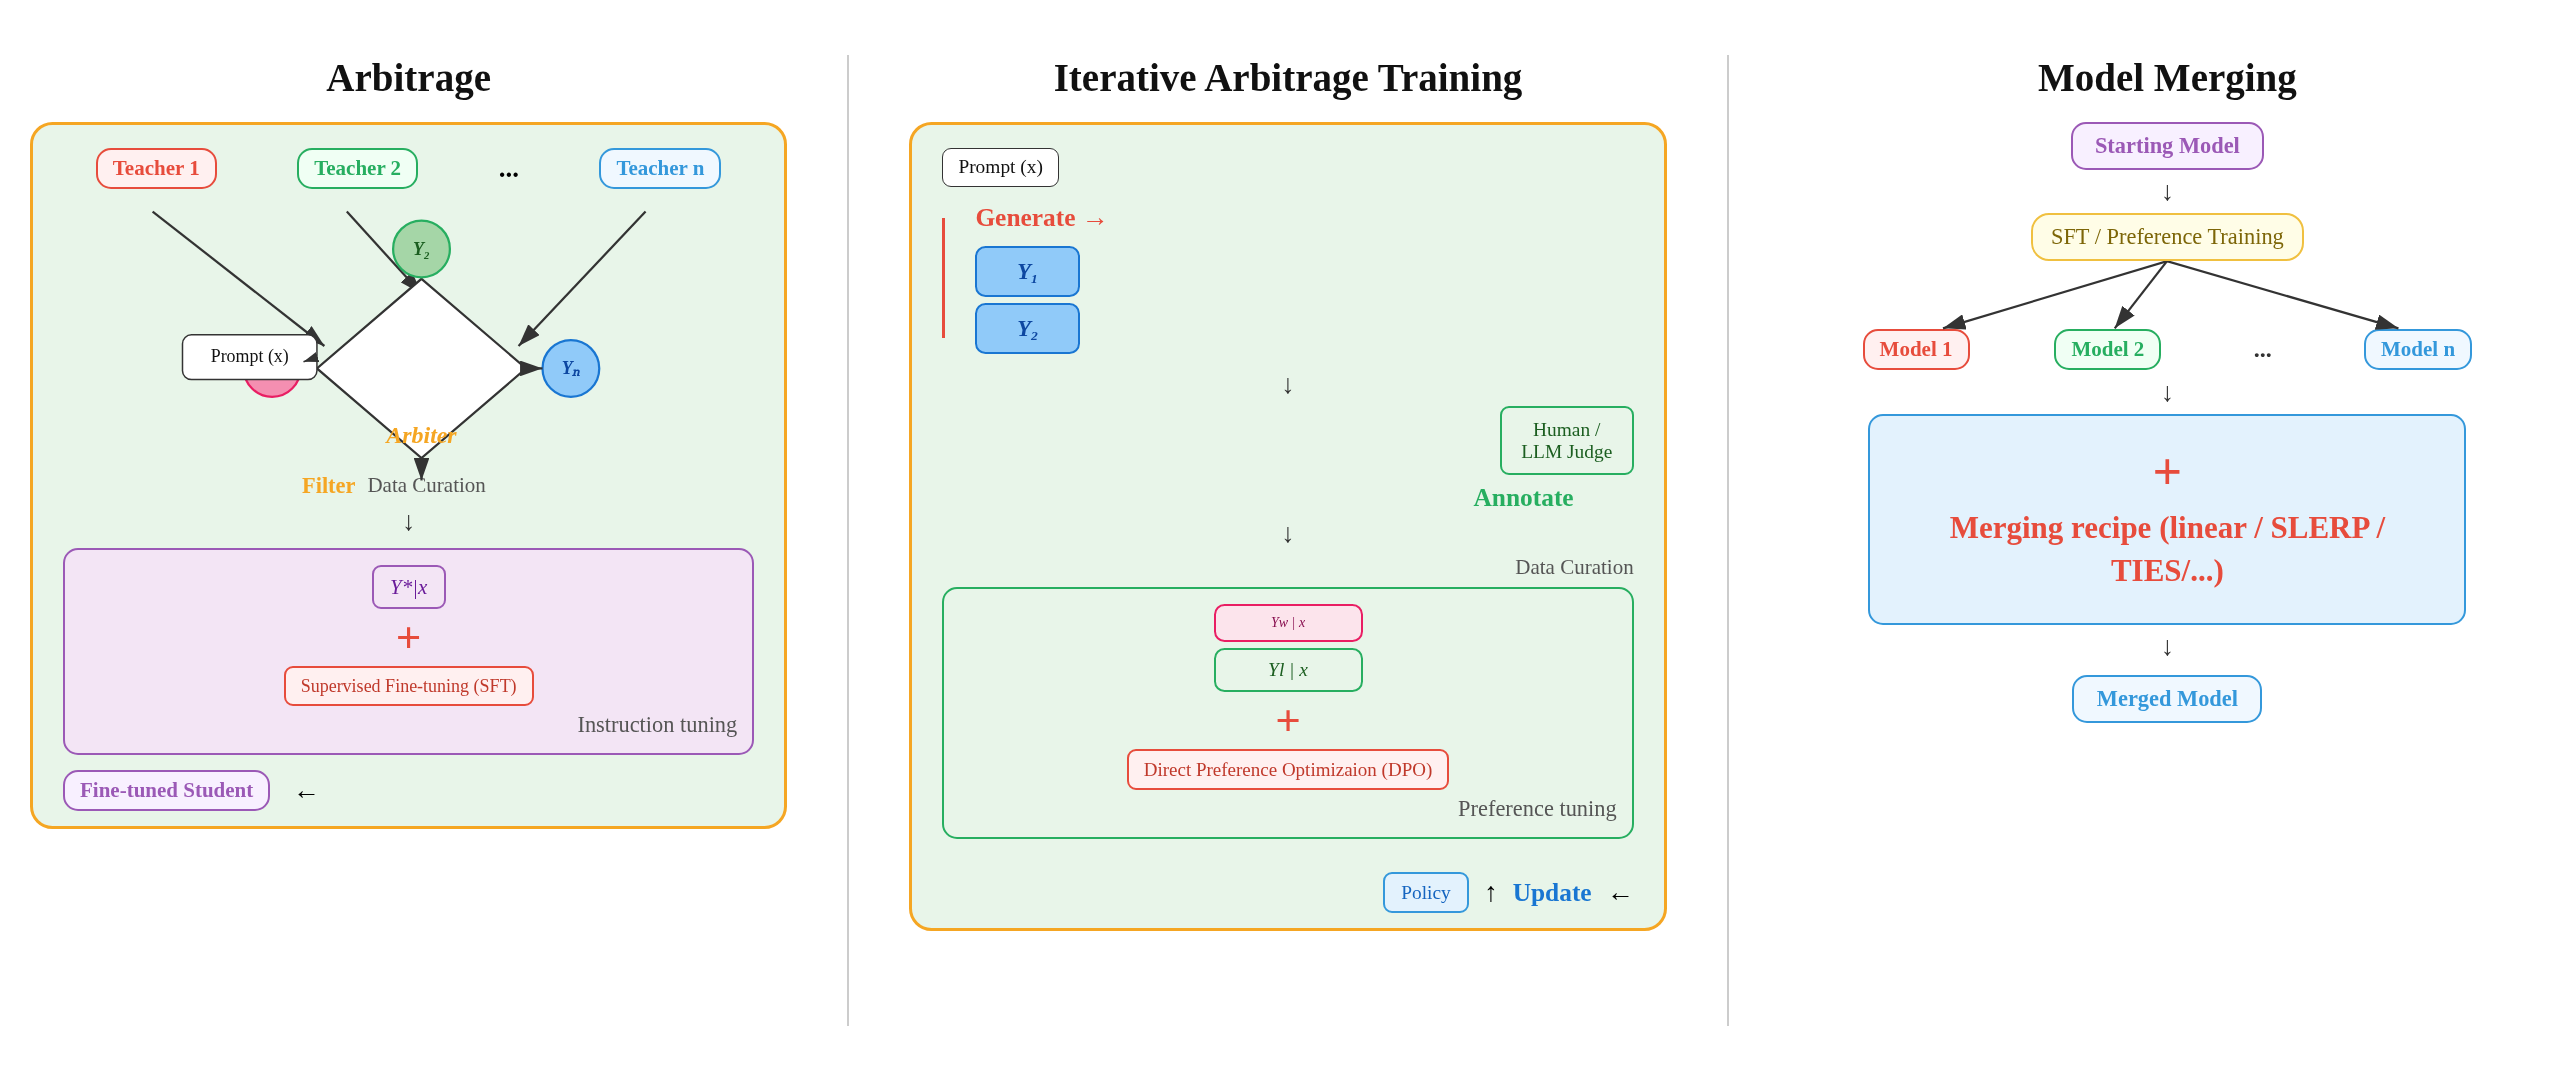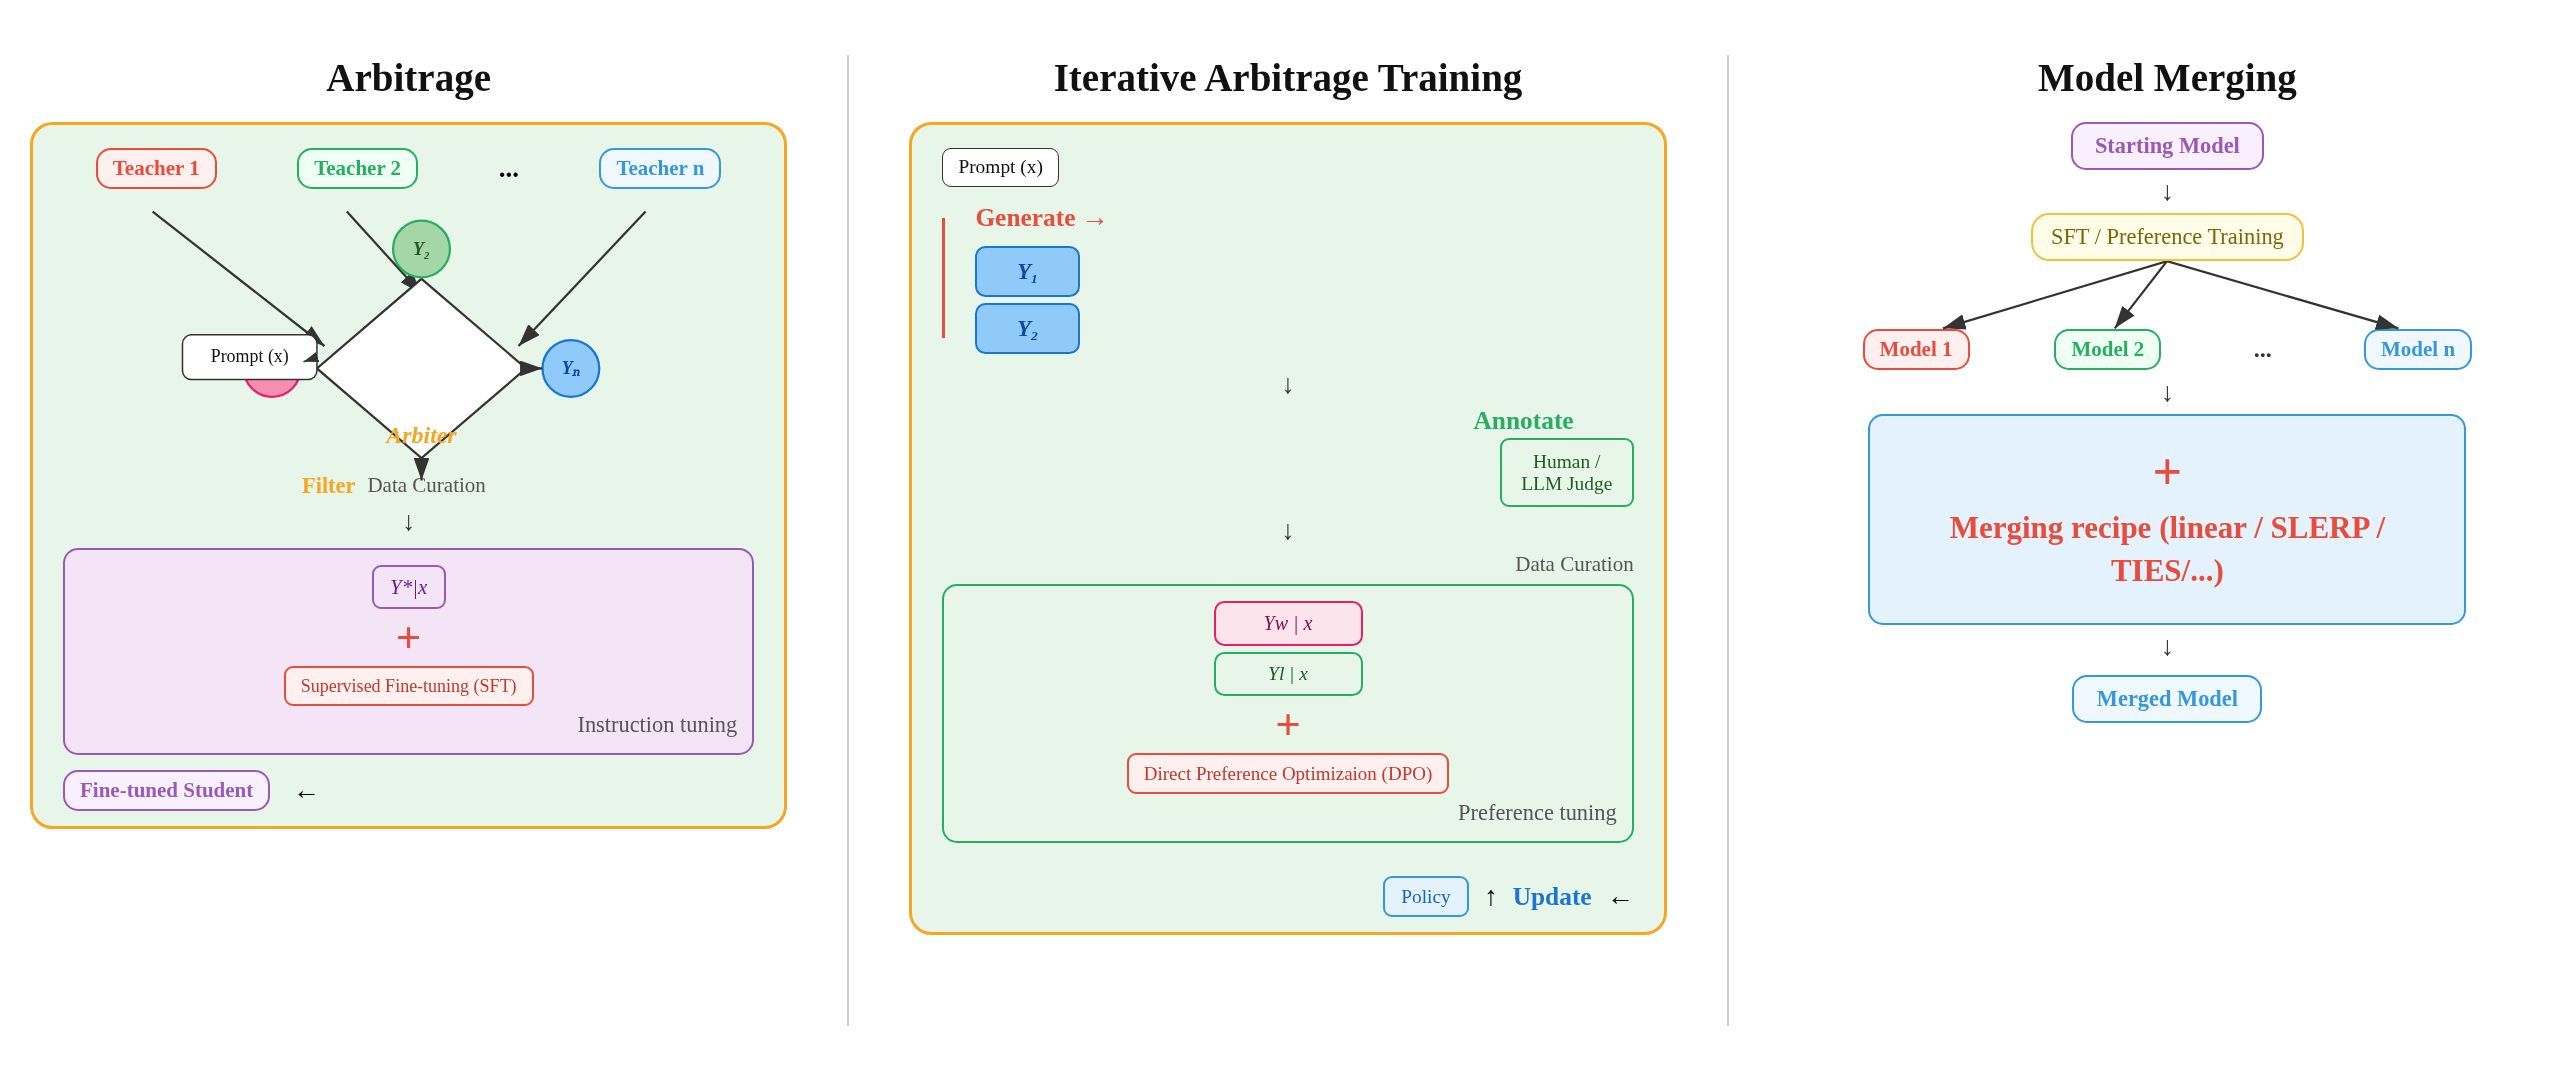--- a/index.html
+++ b/index.html
@@ -198,21 +198,21 @@
       color: #0d47a1;
       text-align: center;
     }
     
     .yw-box {
       border: 2.2px solid #e91e63;
       border-radius: 10.5px;
       background: #fce4ec;
       width: 149px;
       padding: 9px;
-      font-size: 20px;
+      font-size: 14px;
       color: #880e4f;
       text-align: center;
     }
     .yl-box {
       border: 2.2px solid #27ae60;
       border-radius: 10.5px;
       background: #e8f5e9;
       width: 149px;
       padding: 9px;
       font-size: 19.4px;
@@ -357,27 +357,27 @@
 
           <div class="stacked-y">
             <div class="y-box">Y₁</div>
             <div class="y-box">Y₂</div>
           </div>
         </div>
       </div>
 
       <div class="arrow-down"></div>
 
-      <div style="display:flex; justify-content:flex-end; margin-bottom:3px;">
-        <span class="text-green" style="margin-right:60px;">Annotate</span>
-      </div>
-
       <div style="display:flex; justify-content:flex-end; margin-bottom:7.5px;">
         <div class="box-green-filled" style="white-space:pre-line; text-align:center;">Human /
 LLM Judge</div>
+      </div>
+
+      <div style="display:flex; justify-content:flex-end; margin-bottom:3px;">
+        <span class="text-green" style="margin-right:60px;">Annotate</span>
       </div>
 
       <div class="arrow-down"></div>
 
       <div style="display:flex; justify-content:flex-end; margin-bottom:7.5px;">
         <span style="font-size:21px; color:#555;">Data Curation</span>
       </div>
 
       <div class="inner-box-green">
         <div class="col">

